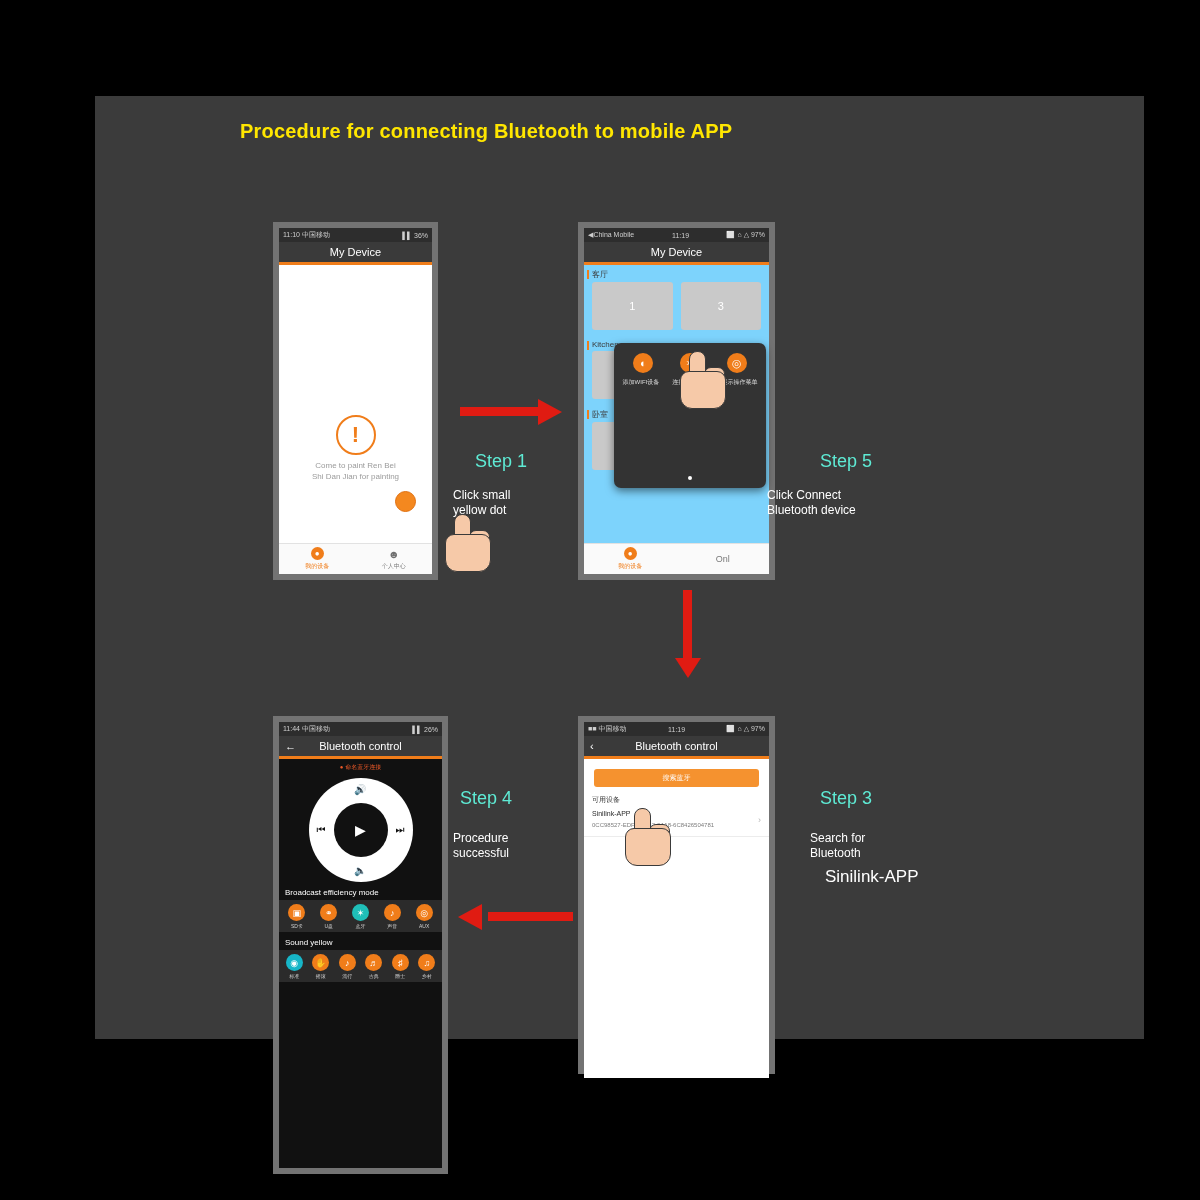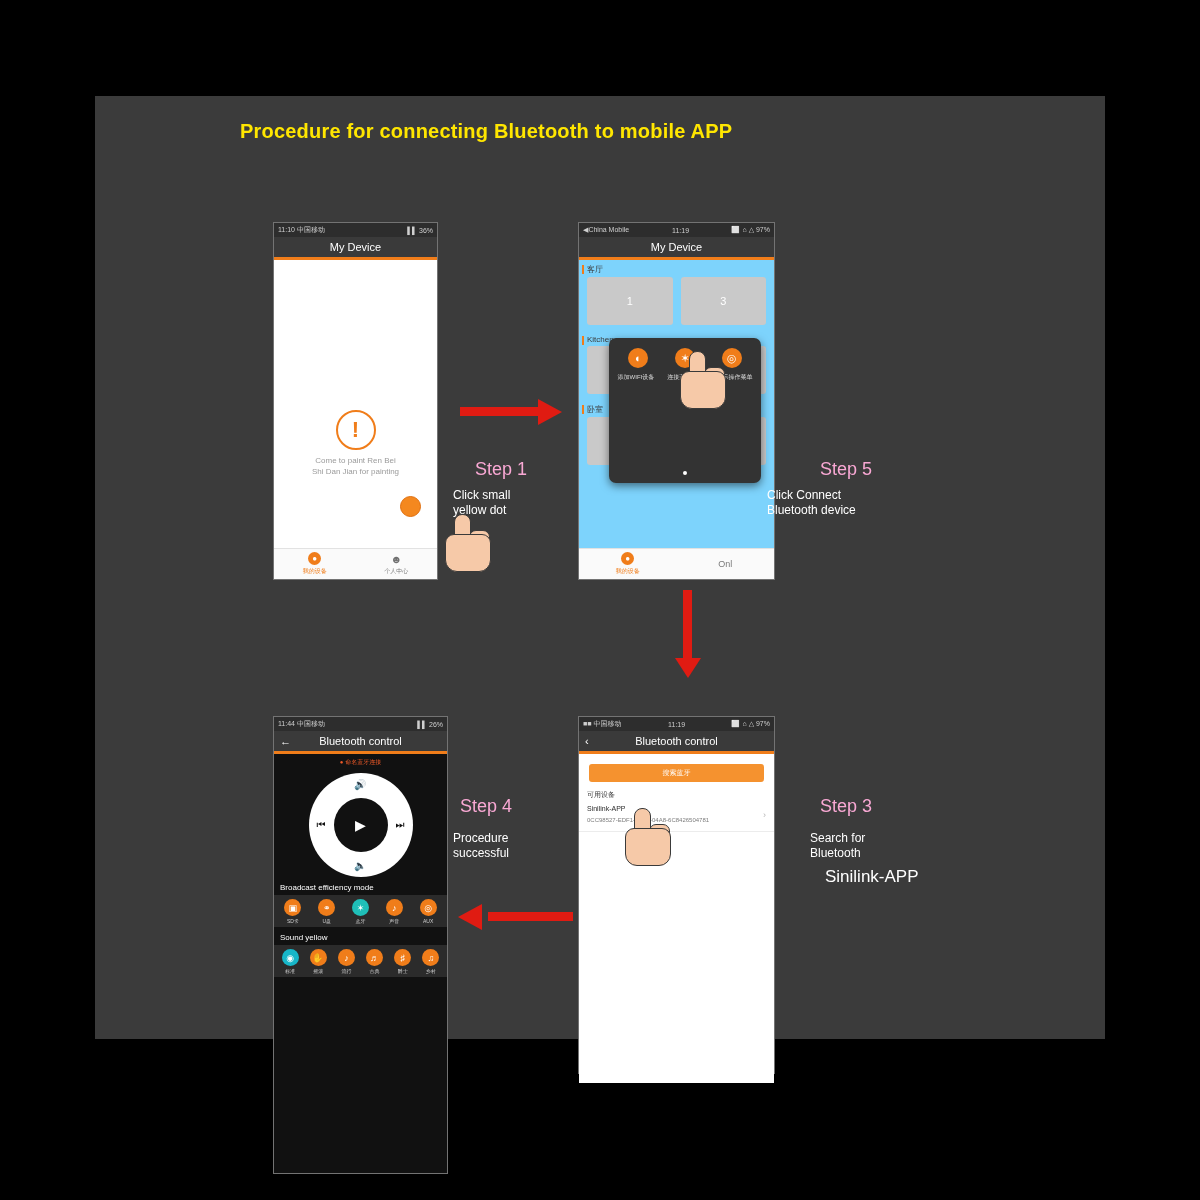--- a/index.html
+++ b/index.html
@@ -1,22 +1,22 @@
 <!DOCTYPE html>
 <html><head>
 <meta charset="utf-8">
 <style>
   html,body{margin:0;padding:0;background:#000;}
   body{width:1200px;height:1200px;font-family:"Liberation Sans",sans-serif;overflow:hidden;}
   #root{position:relative;width:1200px;height:1200px;background:#000;}
-  .panel{position:absolute;left:95px;top:96px;width:1010px;height:943px;background:#3b3b3b;}
+  .panel{position:absolute;left:95px;top:96px;width:1010px;height:943px;background:#3b3b3b;padding-left:39px;}
   .title{position:absolute;left:145px;top:24px;font-size:20px;color:#ffe600;font-weight:bold;letter-spacing:.2px;}
 
   
-  .phone{position:absolute;background:#fff;border:1px solid #737373;box-sizing:border-box;}
+  .phone{position:absolute;background:#fff;border:6px solid #737373;box-sizing:border-box;}
   .statusbar{height:14px;background:#2d2d2d;color:#cfcfcf;font-size:7px;display:flex;align-items:center;justify-content:space-between;padding:0 4px;box-sizing:border-box;}
   .statusbar .left{display:flex;gap:3px;align-items:center;}
   .statusbar .right{display:flex;gap:3px;align-items:center;}
   .navbar{height:20px;background:#3a3a3a;color:#fff;font-size:11px;display:flex;align-items:center;justify-content:center;position:relative;}
   .navbar .back{position:absolute;left:6px;font-size:11px;color:#fff;}
   .orangeline{height:3px;background:#f07d1a;}
 
   
   #phone1{left:178px;top:126px;width:165px;height:358px;}
   #phone1 .body{height:calc(100% - 37px);background:#fff;position:relative;}
@@ -76,21 +76,21 @@
   .istack .cl{font-size:5px;color:#cfcfcf;}
 
   
   .arrow-h{position:absolute;height:0;}
   .arrow-h .shaft{position:absolute;height:9px;background:#e01b12;top:0;}
   .arrow-h .head{position:absolute;width:0;height:0;border-top:13px solid transparent;border-bottom:13px solid transparent;top:-8px;}
   .arrow-v{position:absolute;}
   .arrow-v .shaftv{position:absolute;width:9px;background:#e01b12;left:0;top:0;}
   .arrow-v .headv{position:absolute;width:0;height:0;border-left:13px solid transparent;border-right:13px solid transparent;border-top:20px solid #e01b12;left:-8px;}
 
-  .steplabel{position:absolute;color:#f9a8d4;font-size:18px;margin-top:8px;}
+  .steplabel{position:absolute;color:#5eead4;font-size:18px;}
   .stepdesc{position:absolute;color:#fff;font-size:12px;line-height:1.25;}
   .bigcap{position:absolute;color:#fff;font-size:17px;}
 </style>
 </head>
 <body>
 
 <div id="root">
   <div class="panel">
 
     <div class="title">Procedure for connecting Bluetooth to mobile APP</div>

